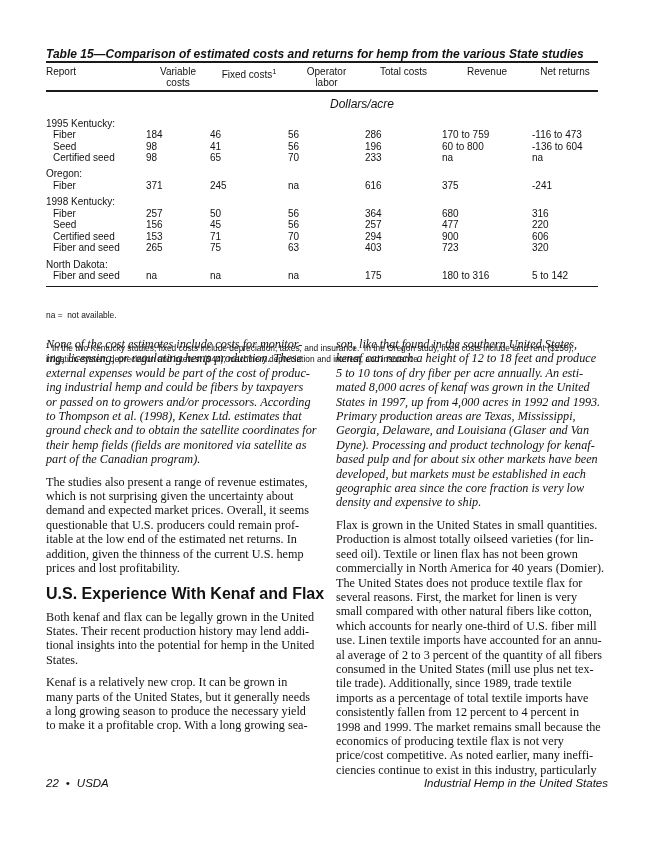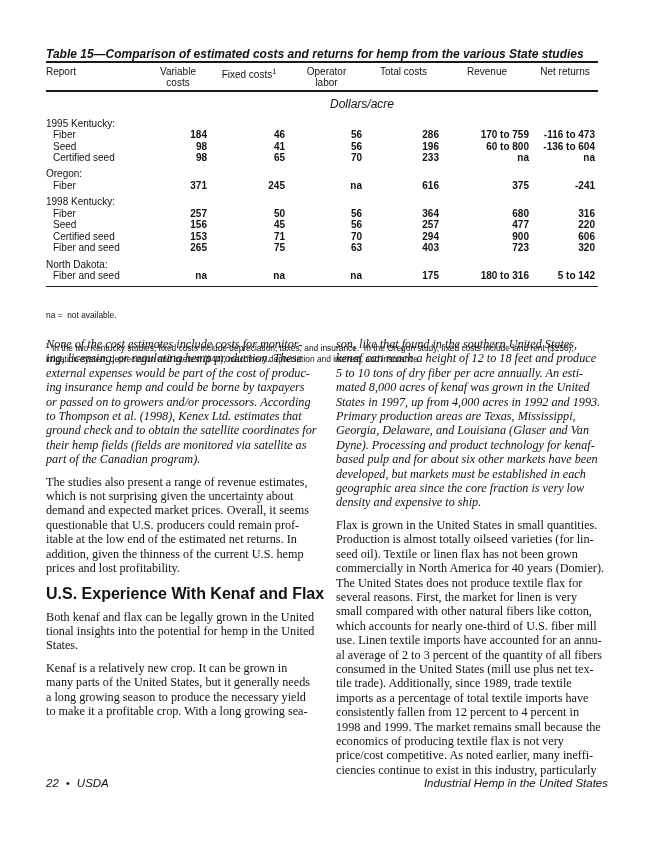--- a/index.html
+++ b/index.html
@@ -13,21 +13,21 @@
   .rule { height:0; border-top:2px solid #1a1a1a; }
   .rule-light { border-top:1.5px solid #1a1a1a; }
   .trow { display:grid; grid-template-columns:100px 64px 78px 77px 77px 90px 66px; }
   .thead { padding:3px 0 2px 0; }
   .th { font-size:10px; line-height:11px; text-align:center; white-space:pre-line; }
   .th.report { text-align:left; }
   .th sup { font-size:7.5px; vertical-align:4px; }
   .unit-line { font-size:12px; font-style:italic; text-align:center; padding:5px 0 2px 80px; }
   #table-body { margin-top:3px; padding-bottom:4px; }
   .c { font-size:10px; line-height:11.6px; white-space:nowrap; }
-  .c.num { text-align:right; padding-right:3px;font-weight:bold; }
+  .c.num { text-align:left; padding-right:3px; }
   .trow.data .c.label { padding-left:7px; }
   .trow.group { margin-top:4.5px; }
   .footnotes { margin-top:2px; font-size:8.4px; line-height:10.5px; white-space:pre; }
   .fn sup { font-size:6.5px; vertical-align:3px; }
 
   
   .body-columns { position:absolute; left:46px; top:337px; width:566px;
                   display:grid; grid-template-columns:272px 276px; column-gap:18px;
                   font-family:"Liberation Serif", serif; }
   .line { white-space:nowrap; }
@@ -170,41 +170,42 @@
       <div class="fn"><sup>1</sup><span> In the two Kentucky studies, fixed costs include depreciation, taxes, and insurance.  In the Oregon study, fixed costs include land rent ($150),</span><div>irrigation-system depreciation and interest ($44), machinery depreciation and interest, and insurance.</div></div>
     </div>
   </section>
 
   <section class="body-columns">
     <div class="col" id="col-left">
         <div class="para">
           <div class="line">None of the cost estimates include costs for monitor-</div>
           <div class="line">ing, licensing, or regulating hemp production. These</div>
           <div class="line">external expenses would be part of the cost of produc-</div>
-          <div class="line">ing insurance hemp and could be borne by taxpayers</div>
+          <div class="line">ing industrial hemp and could be fibers by taxpayers</div>
           <div class="line">or passed on to growers and/or processors.  According</div>
           <div class="line">to Thompson et al. (1998), Kenex Ltd. estimates that</div>
           <div class="line">ground check and to obtain the satellite coordinates for</div>
           <div class="line">their hemp fields (fields are monitored via satellite as</div>
           <div class="line">part of the Canadian program).</div>
         </div>
         <div class="para">
           <div class="line">The studies also present a range of revenue estimates,</div>
           <div class="line">which is not surprising given the uncertainty about</div>
           <div class="line">demand and expected market prices.  Overall, it seems</div>
           <div class="line">questionable that U.S. producers could remain prof-</div>
           <div class="line">itable at the low end of the estimated net returns. In</div>
           <div class="line">addition, given the thinness of the current U.S. hemp</div>
           <div class="line">prices and lost profitability.</div>
         </div>
         <div class="heading">
           <div class="line">U.S. Experience With Kenaf and Flax</div>
         </div>
         <div class="para">
           <div class="line">Both kenaf and flax can be legally grown in the United</div>
+          <div class="line">States. Their recent production history may lend addi-</div>
           <div class="line">tional insights into the potential for hemp in the United</div>
           <div class="line">States.</div>
         </div>
         <div class="para">
           <div class="line">Kenaf is a relatively new crop. It can be grown in</div>
           <div class="line">many parts of the United States, but it generally needs</div>
           <div class="line">a long growing season to produce the necessary yield</div>
           <div class="line">to make it a profitable crop.  With a long growing sea-</div>
         </div>
       </div>

